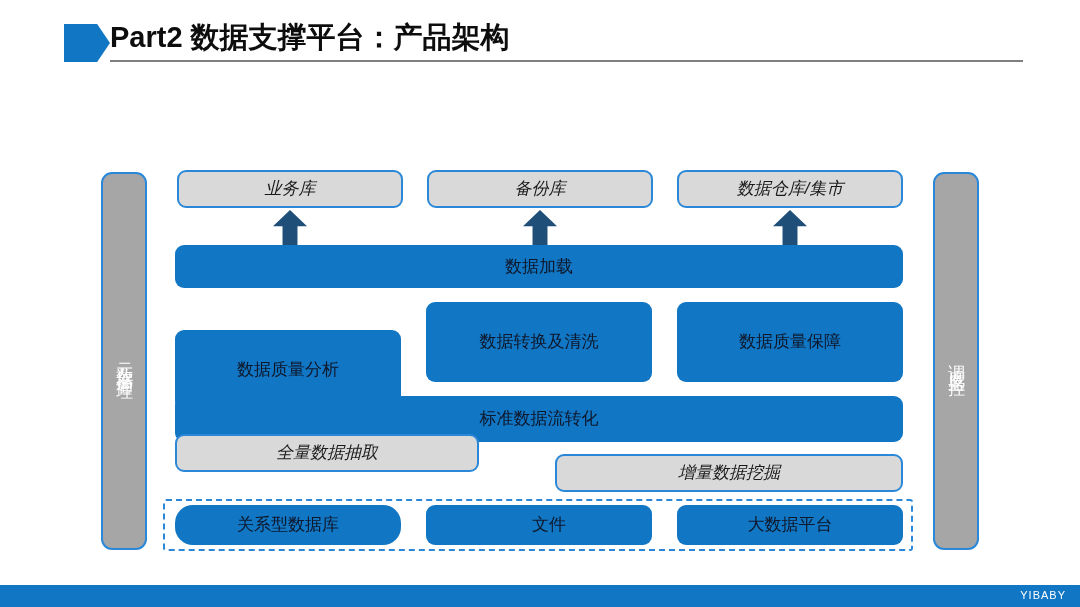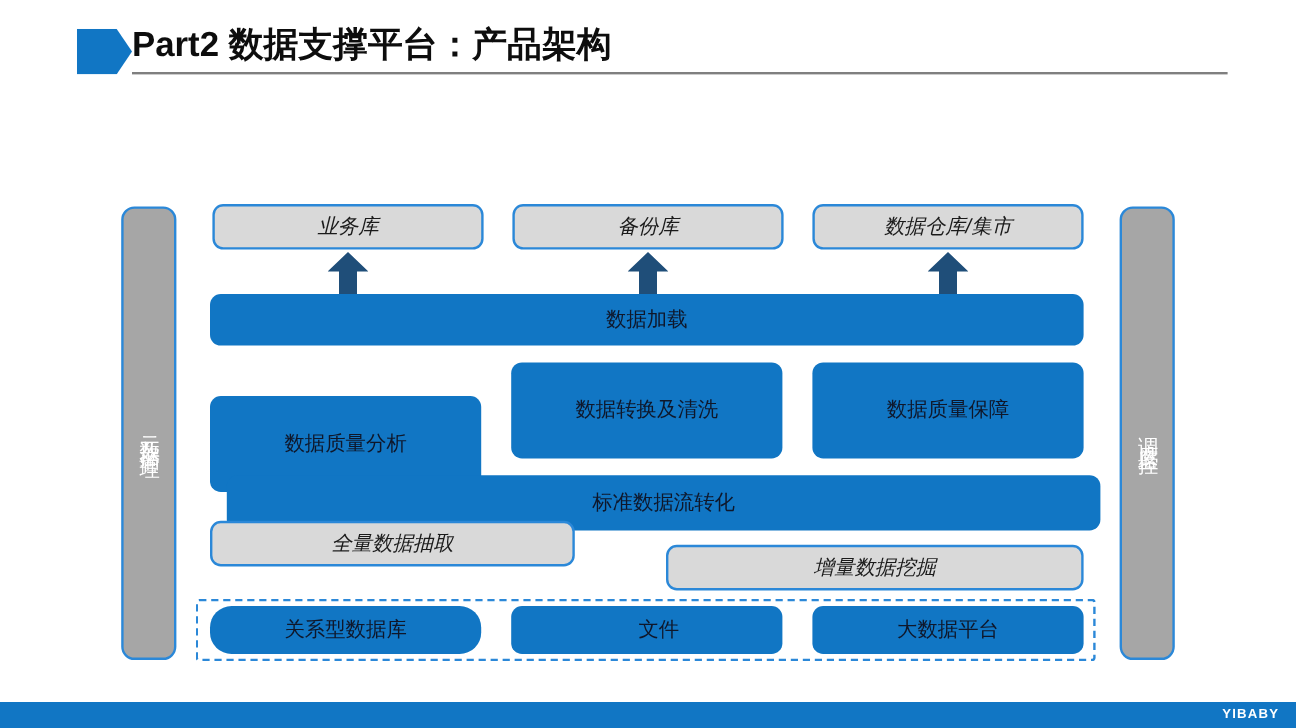--- a/index.html
+++ b/index.html
@@ -119,21 +119,21 @@
 
   
   #bar-load { left: 175px; top: 245px; width: 728px; height: 43px; }
 
   
   #proc-0 { left: 175px; top: 302px; width: 226px; height: 80px; margin-top: 28px; }
   #proc-1 { left: 426px; top: 302px; width: 226px; height: 80px; }
   #proc-2 { left: 677px; top: 302px; width: 226px; height: 80px; }
 
   
-  #bar-flow { left: 189px; top: 396px; width: 728px; height: 46px; }
+  #bar-flow { left: 175px; top: 396px; width: 728px; height: 46px; }
 
   
   #ext-0 { left: 175px; top: 434px; width: 304px; height: 38px; }
   #ext-1 { left: 555px; top: 454px; width: 348px; height: 38px; }
 
   
   #src-container {
     position: absolute;
     left: 163px;
     top: 499px;
@@ -154,21 +154,21 @@
     bottom: 0;
     width: 1080px;
     height: 22px;
     background: #1176c4;
   }
   .footer-brand {
     position: absolute;
     right: 14px;
     top: 4px;
     font-size: 11px;
-    font-weight: bold;
+    font-weight: normal;
     letter-spacing: 1px;
     color: #ffffff;
   }
 </style>
 </head>
 <body>
 
 <div class="slide-header">
   <div class="header-marker"></div>
   <div class="header-title">Part2 数据支撑平台：产品架构</div>

